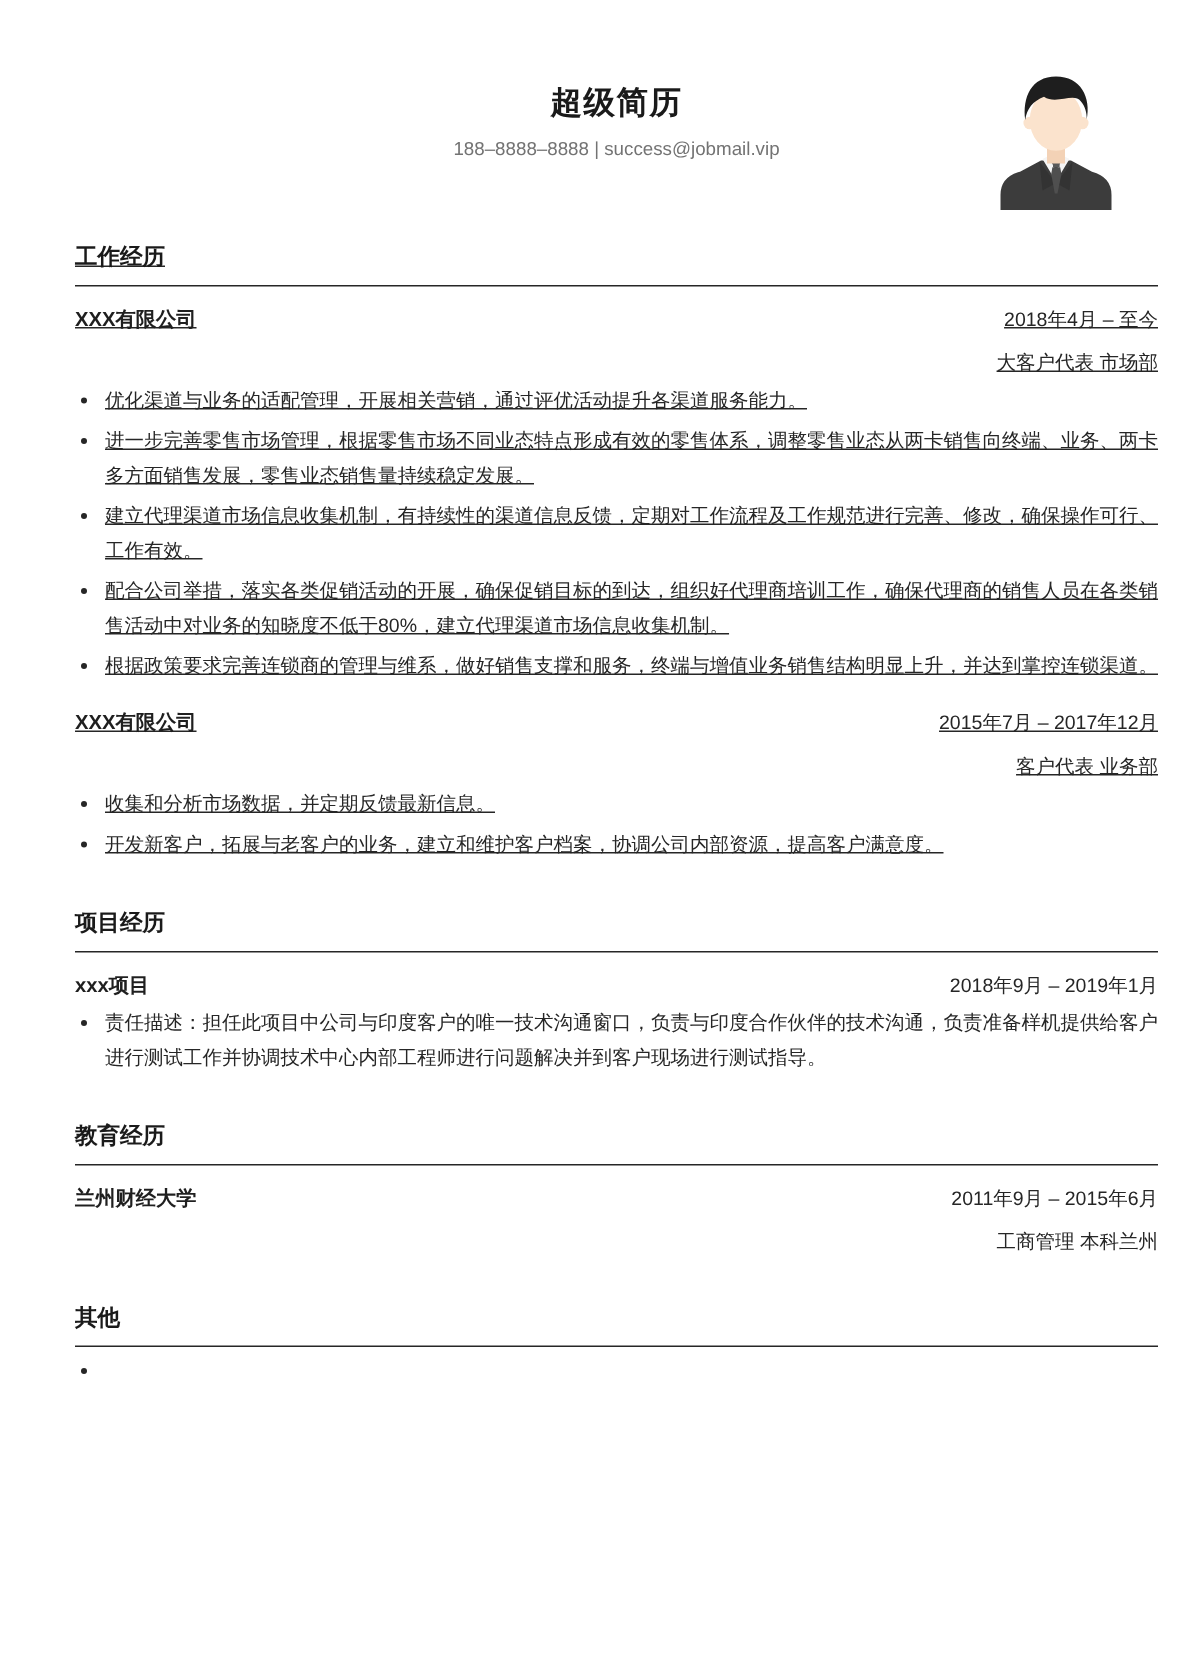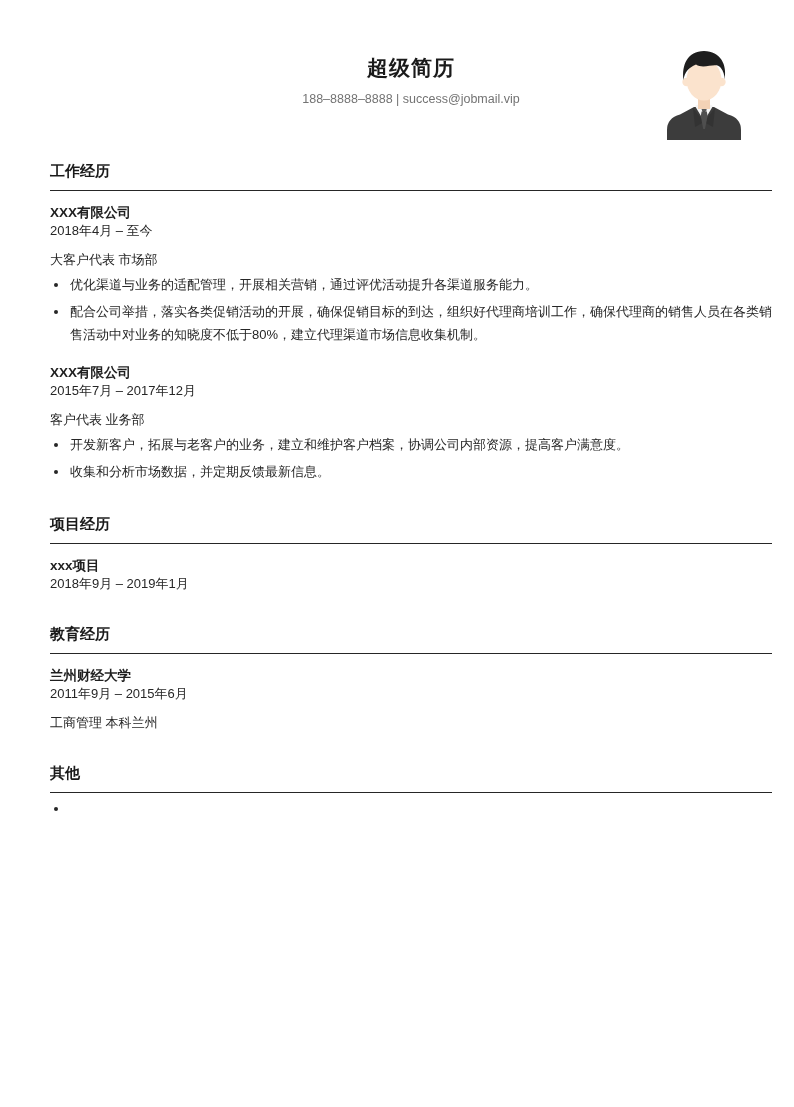--- a/index.html
+++ b/index.html
@@ -36,42 +36,41 @@
   .avatar {
     position: absolute;
     top: 46px;
     right: 49px;
     width: 82px;
     height: 94px;
   }
   .avatar svg { display: block; width: 100%; height: 100%; }
   
   .sec { margin-top: 32px; }
-  .sec--first { margin-top: 56px; }
+  .sec--first { margin-top: 56px; text-decoration: underline; }
   .sec-title {
     margin: 0;
     font-size: 15px;
     font-weight: 700;
     color: #1a1a1a;
     padding-bottom: 9px;
     border-bottom: 1px solid #262626;
   }
   .entry + .entry { margin-top: 18px; }
   .entry-row {
     display: flex;
     justify-content: space-between;
     align-items: baseline;
     margin-top: 13px;
-    flex-direction: column;
   }
   .entry-name { font-size: 13.5px; font-weight: 700; color: #1f1f1f; }
   .entry-date { font-size: 13px; color: #262626; white-space: nowrap; }
   .entry-sub {
     display: flex;
-    justify-content: flex-start;
+    justify-content: flex-end;
     margin-top: 11px;
     font-size: 13px;
     color: #262626;
   }
   
   ul.bullets { list-style: none; margin: 4px 0 0; padding: 0; }
   ul.bullets li {
     position: relative;
     padding-left: 20px;
     font-size: 13px;
@@ -130,48 +129,52 @@
     <div class="entry">
       <div class="entry-row">
         <span class="entry-name">XXX有限公司</span>
         <span class="entry-date">2018年4月 – 至今</span>
       </div>
       <div class="entry-sub">
         <span>大客户代表 市场部</span>
       </div>
       <ul class="bullets">
         <li>优化渠道与业务的适配管理，开展相关营销，通过评优活动提升各渠道服务能力。</li>
+        <li>进一步完善零售市场管理，根据零售市场不同业态特点形成有效的零售体系，调整零售业态从两卡销售向终端、业务、两卡多方面销售发展，零售业态销售量持续稳定发展。</li>
+        <li>建立代理渠道市场信息收集机制，有持续性的渠道信息反馈，定期对工作流程及工作规范进行完善、修改，确保操作可行、工作有效。</li>
         <li>配合公司举措，落实各类促销活动的开展，确保促销目标的到达，组织好代理商培训工作，确保代理商的销售人员在各类销售活动中对业务的知晓度不低于80%，建立代理渠道市场信息收集机制。</li>
+        <li>根据政策要求完善连锁商的管理与维系，做好销售支撑和服务，终端与增值业务销售结构明显上升，并达到掌控连锁渠道。</li>
       </ul>
     </div>
 
     <div class="entry">
       <div class="entry-row">
         <span class="entry-name">XXX有限公司</span>
         <span class="entry-date">2015年7月 – 2017年12月</span>
       </div>
       <div class="entry-sub">
         <span>客户代表 业务部</span>
       </div>
       <ul class="bullets">
+        <li>收集和分析市场数据，并定期反馈最新信息。</li>
         <li>开发新客户，拓展与老客户的业务，建立和维护客户档案，协调公司内部资源，提高客户满意度。</li>
-        <li>收集和分析市场数据，并定期反馈最新信息。</li>
       </ul>
     </div>
   </section>
 
   <section class="sec">
     <h2 class="sec-title">项目经历</h2>
 
     <div class="entry">
       <div class="entry-row">
         <span class="entry-name">xxx项目</span>
         <span class="entry-date">2018年9月 – 2019年1月</span>
       </div>
       <ul class="bullets">
+        <li>责任描述：担任此项目中公司与印度客户的唯一技术沟通窗口，负责与印度合作伙伴的技术沟通，负责准备样机提供给客户进行测试工作并协调技术中心内部工程师进行问题解决并到客户现场进行测试指导。</li>
       </ul>
     </div>
   </section>
 
   <section class="sec">
     <h2 class="sec-title">教育经历</h2>
 
     <div class="entry">
       <div class="entry-row">
         <span class="entry-name">兰州财经大学</span>

